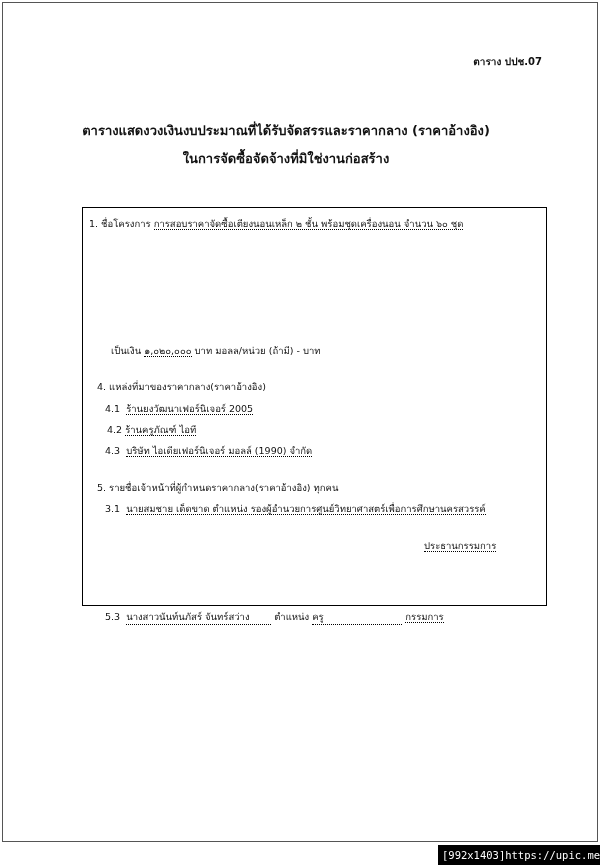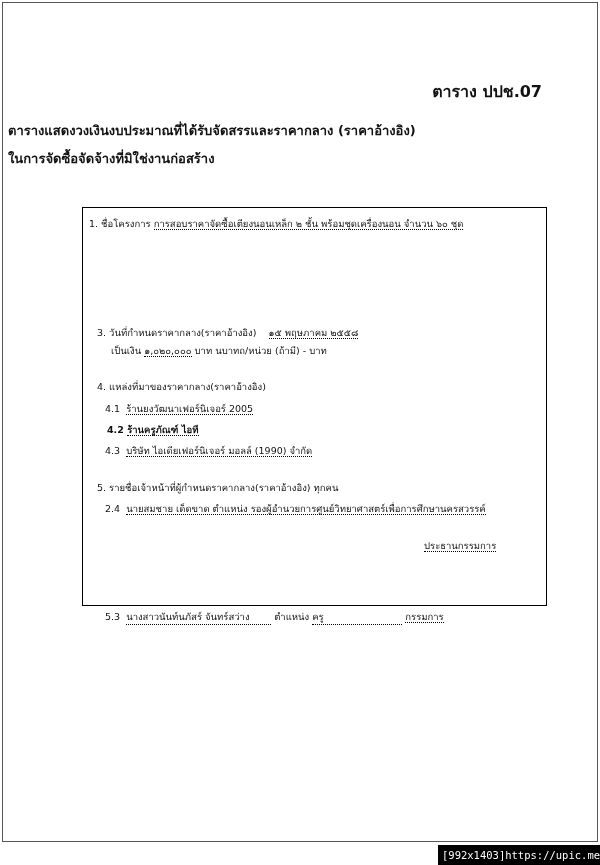--- a/index.html
+++ b/index.html
@@ -5,24 +5,24 @@
   html, body { margin: 0; padding: 0; }
   body {
     width: 600px; height: 865px; background: #ffffff; position: relative;
     overflow: hidden; font-family: "DejaVu Sans", sans-serif; color: #111;
   }
   .page-border {
     position: absolute; left: 2px; top: 2px; width: 594px; height: 838px;
     border: 1px solid #555;
   }
   .doc-code {
-    position: absolute; right: 58px; top: 79px; font-size: 16px; font-weight: bold;
+    position: absolute; right: 58px; top: 54px; font-size: 10px; font-weight: bold;
   }
   .title {
-    position: absolute; left: 8px; width: 544px; 
+    position: absolute; left: 14px; width: 544px; text-align: center;
     font-size: 13px; font-weight: bold;
   }
   .t1 { top: 120px; }
   .t2 { top: 148px; }
   .box {
     position: absolute; left: 82px; top: 207px; width: 463px; height: 397px;
     border: 1px solid #000;
   }
   .line {
     position: absolute; font-size: 9.5px; white-space: nowrap;
@@ -44,47 +44,43 @@
 <div class="title t2">ในการจัดซื้อจัดจ้างที่มิใช่งานก่อสร้าง</div>
 
 <div class="box">
 
   <div class="line" style="left:6px;top:8px;">
     <span>1. ชื่อโครงการ</span>
     <span class="u">การสอบราคาจัดซื้อเตียงนอนเหล็ก ๒ ชั้น พร้อมชุดเครื่องนอน  จำนวน  ๖๐  ชุด</span>
   </div>
 
 
-  <div class="line" style="left:14px;top:117px;">
-    <span>3. วันที่กำหนดราคากลาง(ราคาอ้างอิง)</span>
-    &nbsp;&nbsp;&nbsp;<span class="u">๑๕   พฤษภาคม  ๒๕๕๘</span>
-  </div>
   <div class="line" style="left:28px;top:135px;">
     <span>เป็นเงิน</span>
     <span class="u">๑,๐๒๐,๐๐๐</span>
-    <span>บาท นบาทถ/หน่วย (ถ้ามี)  - บาท</span>
+    <span>บาท มอลล/หน่วย (ถ้ามี)  - บาท</span>
   </div>
 
   <div class="line" style="left:14px;top:171px;">4. แหล่งที่มาของราคากลาง(ราคาอ้างอิง)</div>
   <div class="line" style="left:22px;top:193px;">
     <span>4.1</span>&nbsp;
     <span class="u">ร้านยงวัฒนาเฟอร์นิเจอร์ 2005</span>
   </div>
-  <div class="line" style="left:24px;top:214px;font-weight:bold;">
+  <div class="line" style="left:24px;top:214px;">
     <span>4.2</span>
     <span class="u">ร้านครูภัณฑ์ ไอที</span>
   </div>
   <div class="line" style="left:22px;top:235px;">
     <span>4.3</span>&nbsp;
     <span class="u">บริษัท ไอเดียเฟอร์นิเจอร์ มอลล์ (1990) จำกัด</span>
   </div>
 
   <div class="line" style="left:14px;top:272px;">5. รายชื่อเจ้าหน้าที่ผู้กำหนดราคากลาง(ราคาอ้างอิง) ทุกคน</div>
   <div class="line" style="left:22px;top:293px;">
-    <span>2.4</span>&nbsp;
+    <span>3.1</span>&nbsp;
     <span class="u">นายสมชาย  เด็ดขาด  ตำแหน่ง รองผู้อำนวยการศูนย์วิทยาศาสตร์เพื่อการศึกษานครสวรรค์</span>
   </div>
   <div class="line" style="left:341px;top:314px;margin-top:16px;">
     <span class="u">ประธานกรรมการ</span>
   </div>
   <div class="line" style="left:22px;top:357px;">
     <span>5.3</span>&nbsp;
     <span class="u" style="display:inline-block;width:145px;margin-top:44px;">นางสาวนันท์นภัสร์  จันทร์สว่าง</span>
     <span>ตำแหน่ง</span>
     <span class="u" style="display:inline-block;width:90px;">ครู</span>

